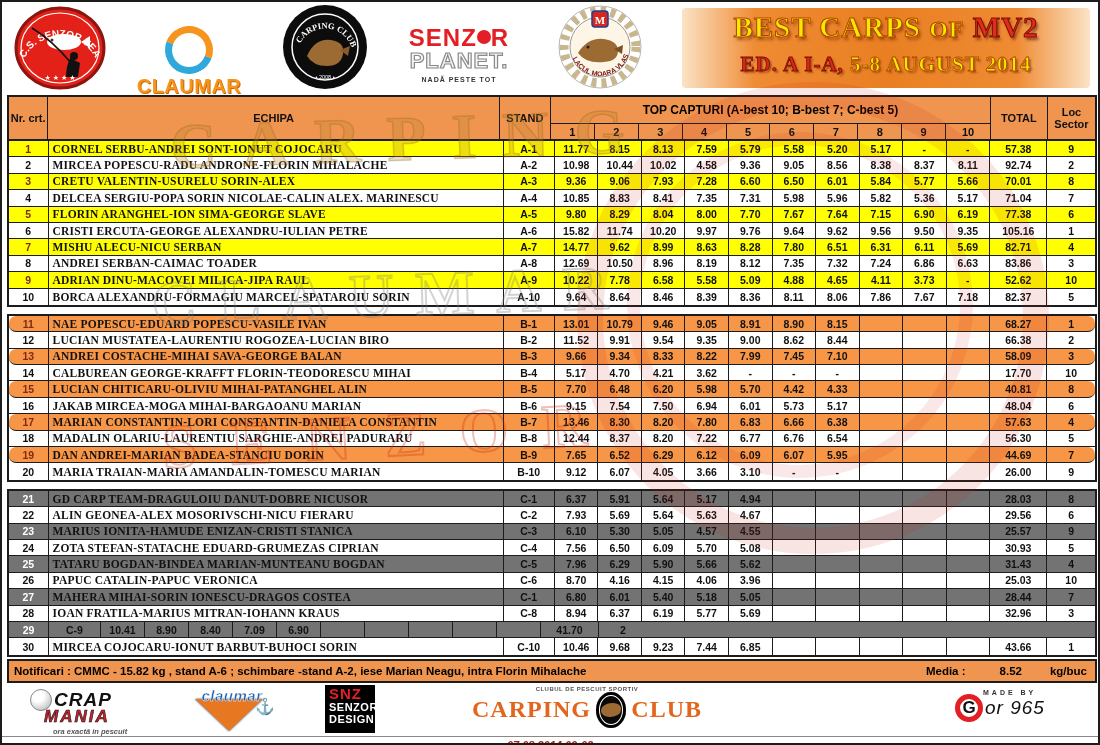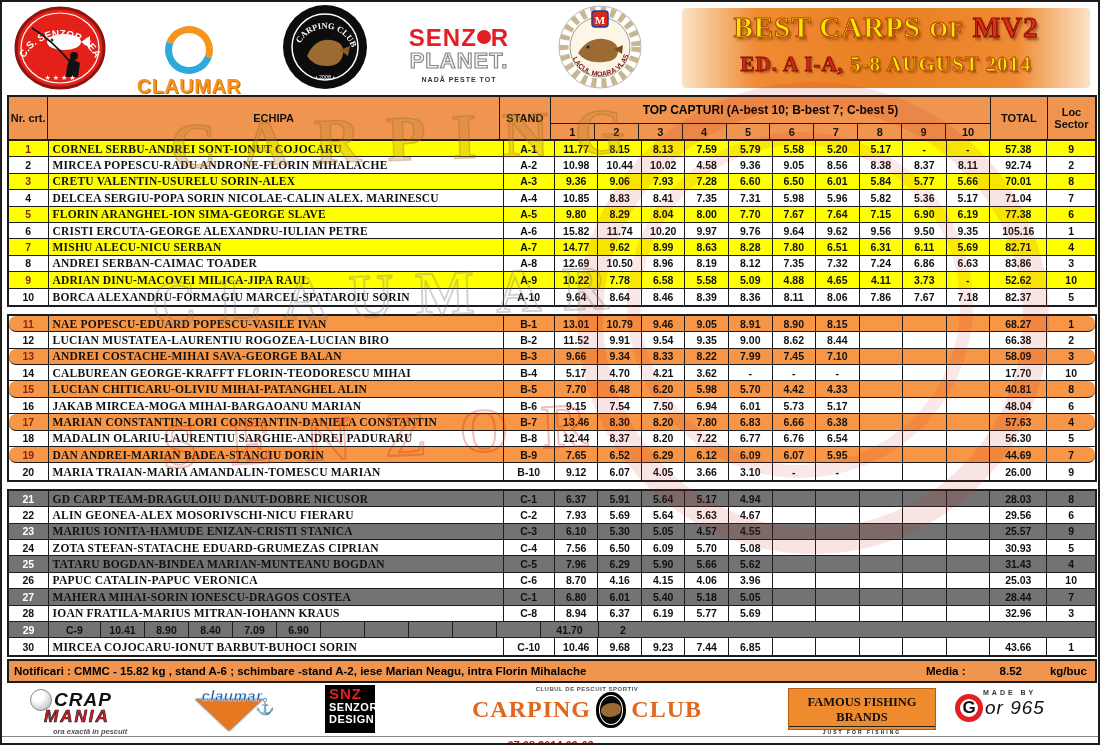--- a/index.html
+++ b/index.html
@@ -768,24 +768,20 @@
       <div class="cw-top">CLUBUL DE PESCUIT SPORTIV</div>
       <div class="cw-row">
         <div class="cw-word">CARPING</div>
         <div class="cw-circle">
             <div class="cw-fish"></div>
           </div>
         <div class="cw-word">CLUB</div>
       </div>
     </div>
 
-    <div class="blogo famous">
-      <div class="ff-main">FAMOUS FISHING BRANDS</div>
-      <div class="ff-sub">JUST FOR FISHING</div>
-    </div>
 
     <div class="blogo gor">
       <div class="gor-madeby">MADE BY</div>
       <div class="gor-row">
         <div class="gor-ring">
             <span>G</span>
           </div>
         <div class="gor-word">or 965</div>
       </div>
     </div>

